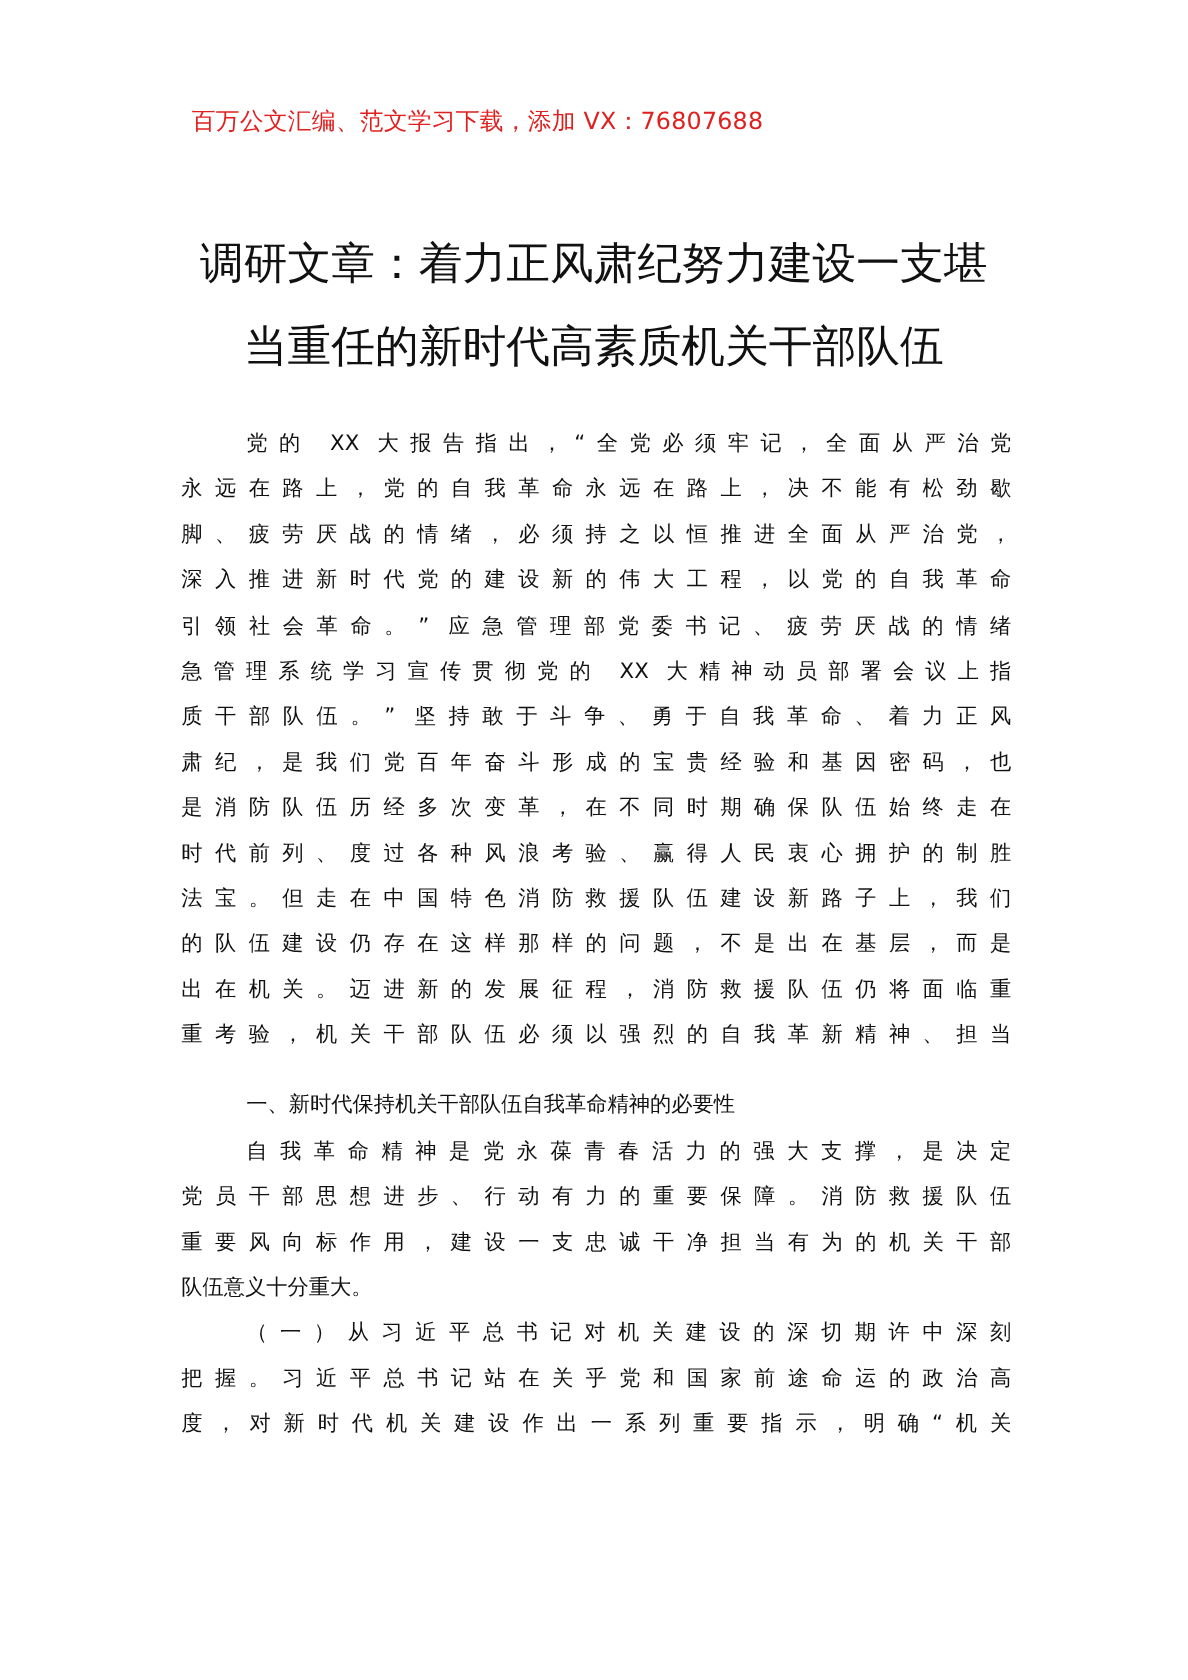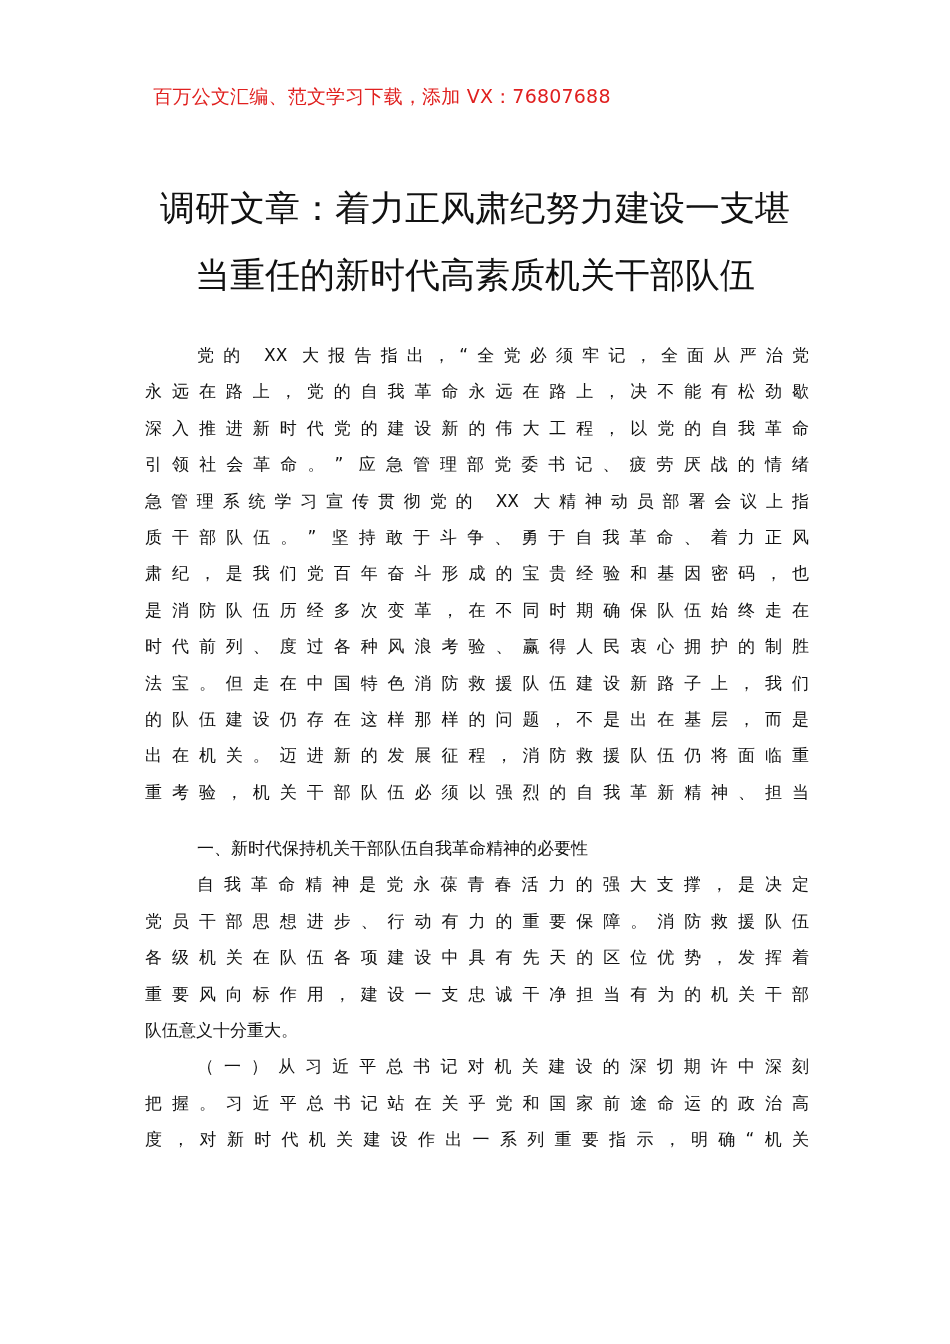--- a/index.html
+++ b/index.html
@@ -1,21 +1,21 @@
 <!DOCTYPE html>
 <html><head>
 <meta charset="utf-8">
 <style>
   html, body { margin: 0; padding: 0; background: #ffffff; }
   body { width: 950px; height: 1344px; position: relative; overflow: hidden;
          font-family: "DejaVu Sans", "Liberation Sans", sans-serif; color: #111; }
   .watermark { position: absolute; top: 84px; left: 0; width: 764px; text-align: center;
                font-size: 19px; color: #e0201f; letter-spacing: 0.2px; }
   .title { position: absolute; top: 178px; left: 100px; width: 750px; text-align: center;
-           font-size: 35px; line-height: 67px; color: #111; font-family: Liberation Mono, monospace; }
+           font-size: 35px; line-height: 67px; color: #111; }
   .title div { white-space: nowrap; }
   .body { position: absolute; top: 337px; left: 145px; width: 664px; }
   .line { font-size: 17px; line-height: 36.4px; height: 36.4px; white-space: nowrap;
           text-align: justify; text-align-last: justify; overflow: hidden; }
   .line.last { text-align-last: left; }
   .line.indent { padding-left: 52px; }
   .line.heading { padding-left: 52px; text-align-last: left; margin-top: 20px; }
 </style>
 </head>
 <body>
@@ -23,33 +23,33 @@
 <div class="watermark">百万公文汇编、范文学习下载，添加 VX：76807688</div>
 
 <div class="title">
   <div>调研文章：着力正风肃纪努力建设一支堪</div>
   <div>当重任的新时代高素质机关干部队伍</div>
 </div>
 
 <div class="body">
   <div class="line indent">党的 XX 大报告指出，“全党必须牢记，全面从严治党</div>
   <div class="line">永远在路上，党的自我革命永远在路上，决不能有松劲歇</div>
+  <div class="line">脚、疲劳厌战的情绪，必须持之以恒推进全面从严治党，</div>
   <div class="line">深入推进新时代党的建设新的伟大工程，以党的自我革命</div>
   <div class="line">引领社会革命。” 应急管理部党委书记、疲劳厌战的情绪</div>
   <div class="line">急管理系统学习宣传贯彻党的 XX 大精神动员部署会议上指</div>
   <div class="line">质干部队伍。” 坚持敢于斗争、勇于自我革命、着力正风</div>
   <div class="line">肃纪，是我们党百年奋斗形成的宝贵经验和基因密码，也</div>
   <div class="line">是消防队伍历经多次变革，在不同时期确保队伍始终走在</div>
   <div class="line">时代前列、度过各种风浪考验、赢得人民衷心拥护的制胜</div>
   <div class="line">法宝。但走在中国特色消防救援队伍建设新路子上，我们</div>
   <div class="line">的队伍建设仍存在这样那样的问题，不是出在基层，而是</div>
   <div class="line">出在机关。迈进新的发展征程，消防救援队伍仍将面临重</div>
   <div class="line">重考验，机关干部队伍必须以强烈的自我革新精神、担当</div>
   <div class="line heading">一、新时代保持机关干部队伍自我革命精神的必要性</div>
   <div class="line indent">自我革命精神是党永葆青春活力的强大支撑，是决定</div>
   <div class="line">党员干部思想进步、行动有力的重要保障。消防救援队伍</div>
-  <div class="line">各级机关在队伍各项建设中具有先天的区位优势，发挥着</div>
   <div class="line">重要风向标作用，建设一支忠诚干净担当有为的机关干部</div>
   <div class="line last">队伍意义十分重大。</div>
   <div class="line indent">（一）从习近平总书记对机关建设的深切期许中深刻</div>
   <div class="line">把握。习近平总书记站在关乎党和国家前途命运的政治高</div>
   <div class="line">度，对新时代机关建设作出一系列重要指示，明确“机关</div>
 </div>
 
 </body></html>

